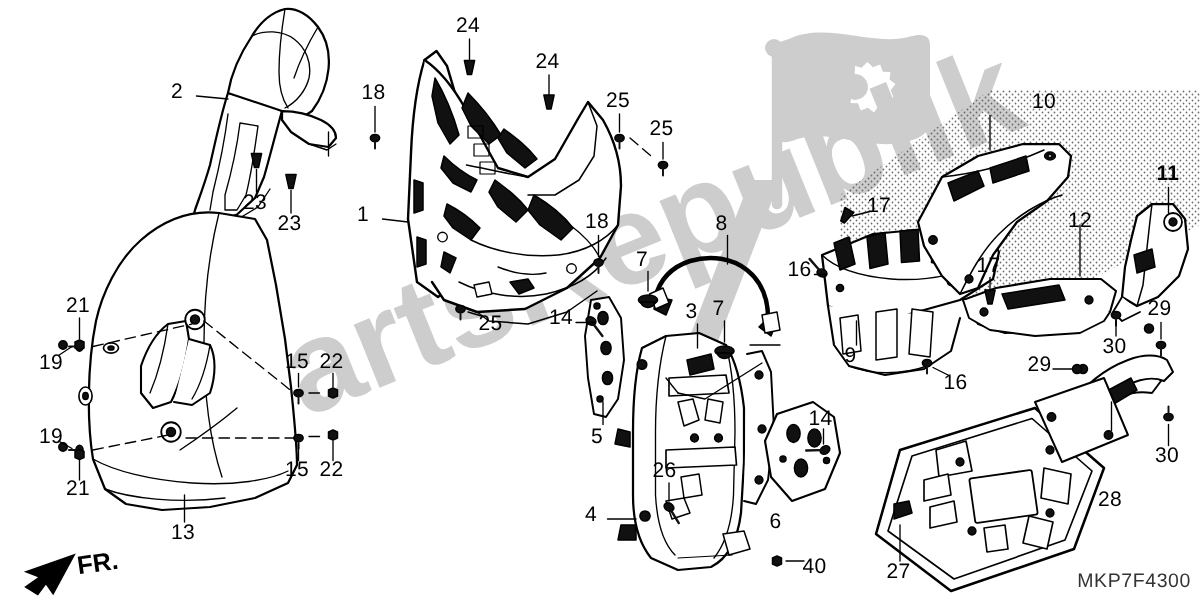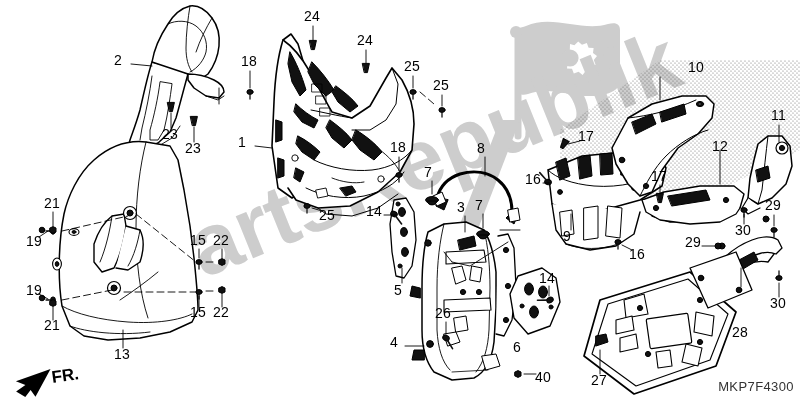--- a/index.html
+++ b/index.html
@@ -437,21 +437,21 @@
 <span class="lbl" style="left:114px;top:53px;">2</span>
 <span class="lbl" style="left:457px;top:200px;">3</span>
 <span class="lbl" style="left:390px;top:335px;">4</span>
 <span class="lbl" style="left:394px;top:283px;">5</span>
 <span class="lbl" style="left:513px;top:340px;">6</span>
 <span class="lbl" style="left:424px;top:165px;">7</span>
 <span class="lbl" style="left:475px;top:198px;">7</span>
 <span class="lbl" style="left:477px;top:141px;">8</span>
 <span class="lbl" style="left:563px;top:229px;">9</span>
 <span class="lbl" style="left:688px;top:60px;">10</span>
-<span class="lbl" style="left:771px;top:108px;">11</span>
+<span class="lbl" style="left:771px;top:108px;font-weight:bold;">11</span>
 <span class="lbl" style="left:712px;top:139px;">12</span>
 <span class="lbl" style="left:114px;top:347px;">13</span>
 <span class="lbl" style="left:366px;top:204px;">14</span>
 <span class="lbl" style="left:539px;top:271px;">14</span>
 <span class="lbl" style="left:190px;top:233px;">15</span>
 <span class="lbl" style="left:190px;top:305px;">15</span>
 <span class="lbl" style="left:525px;top:172px;">16</span>
 <span class="lbl" style="left:629px;top:247px;">16</span>
 <span class="lbl" style="left:578px;top:129px;">17</span>
 <span class="lbl" style="left:651px;top:169px;">17</span>

